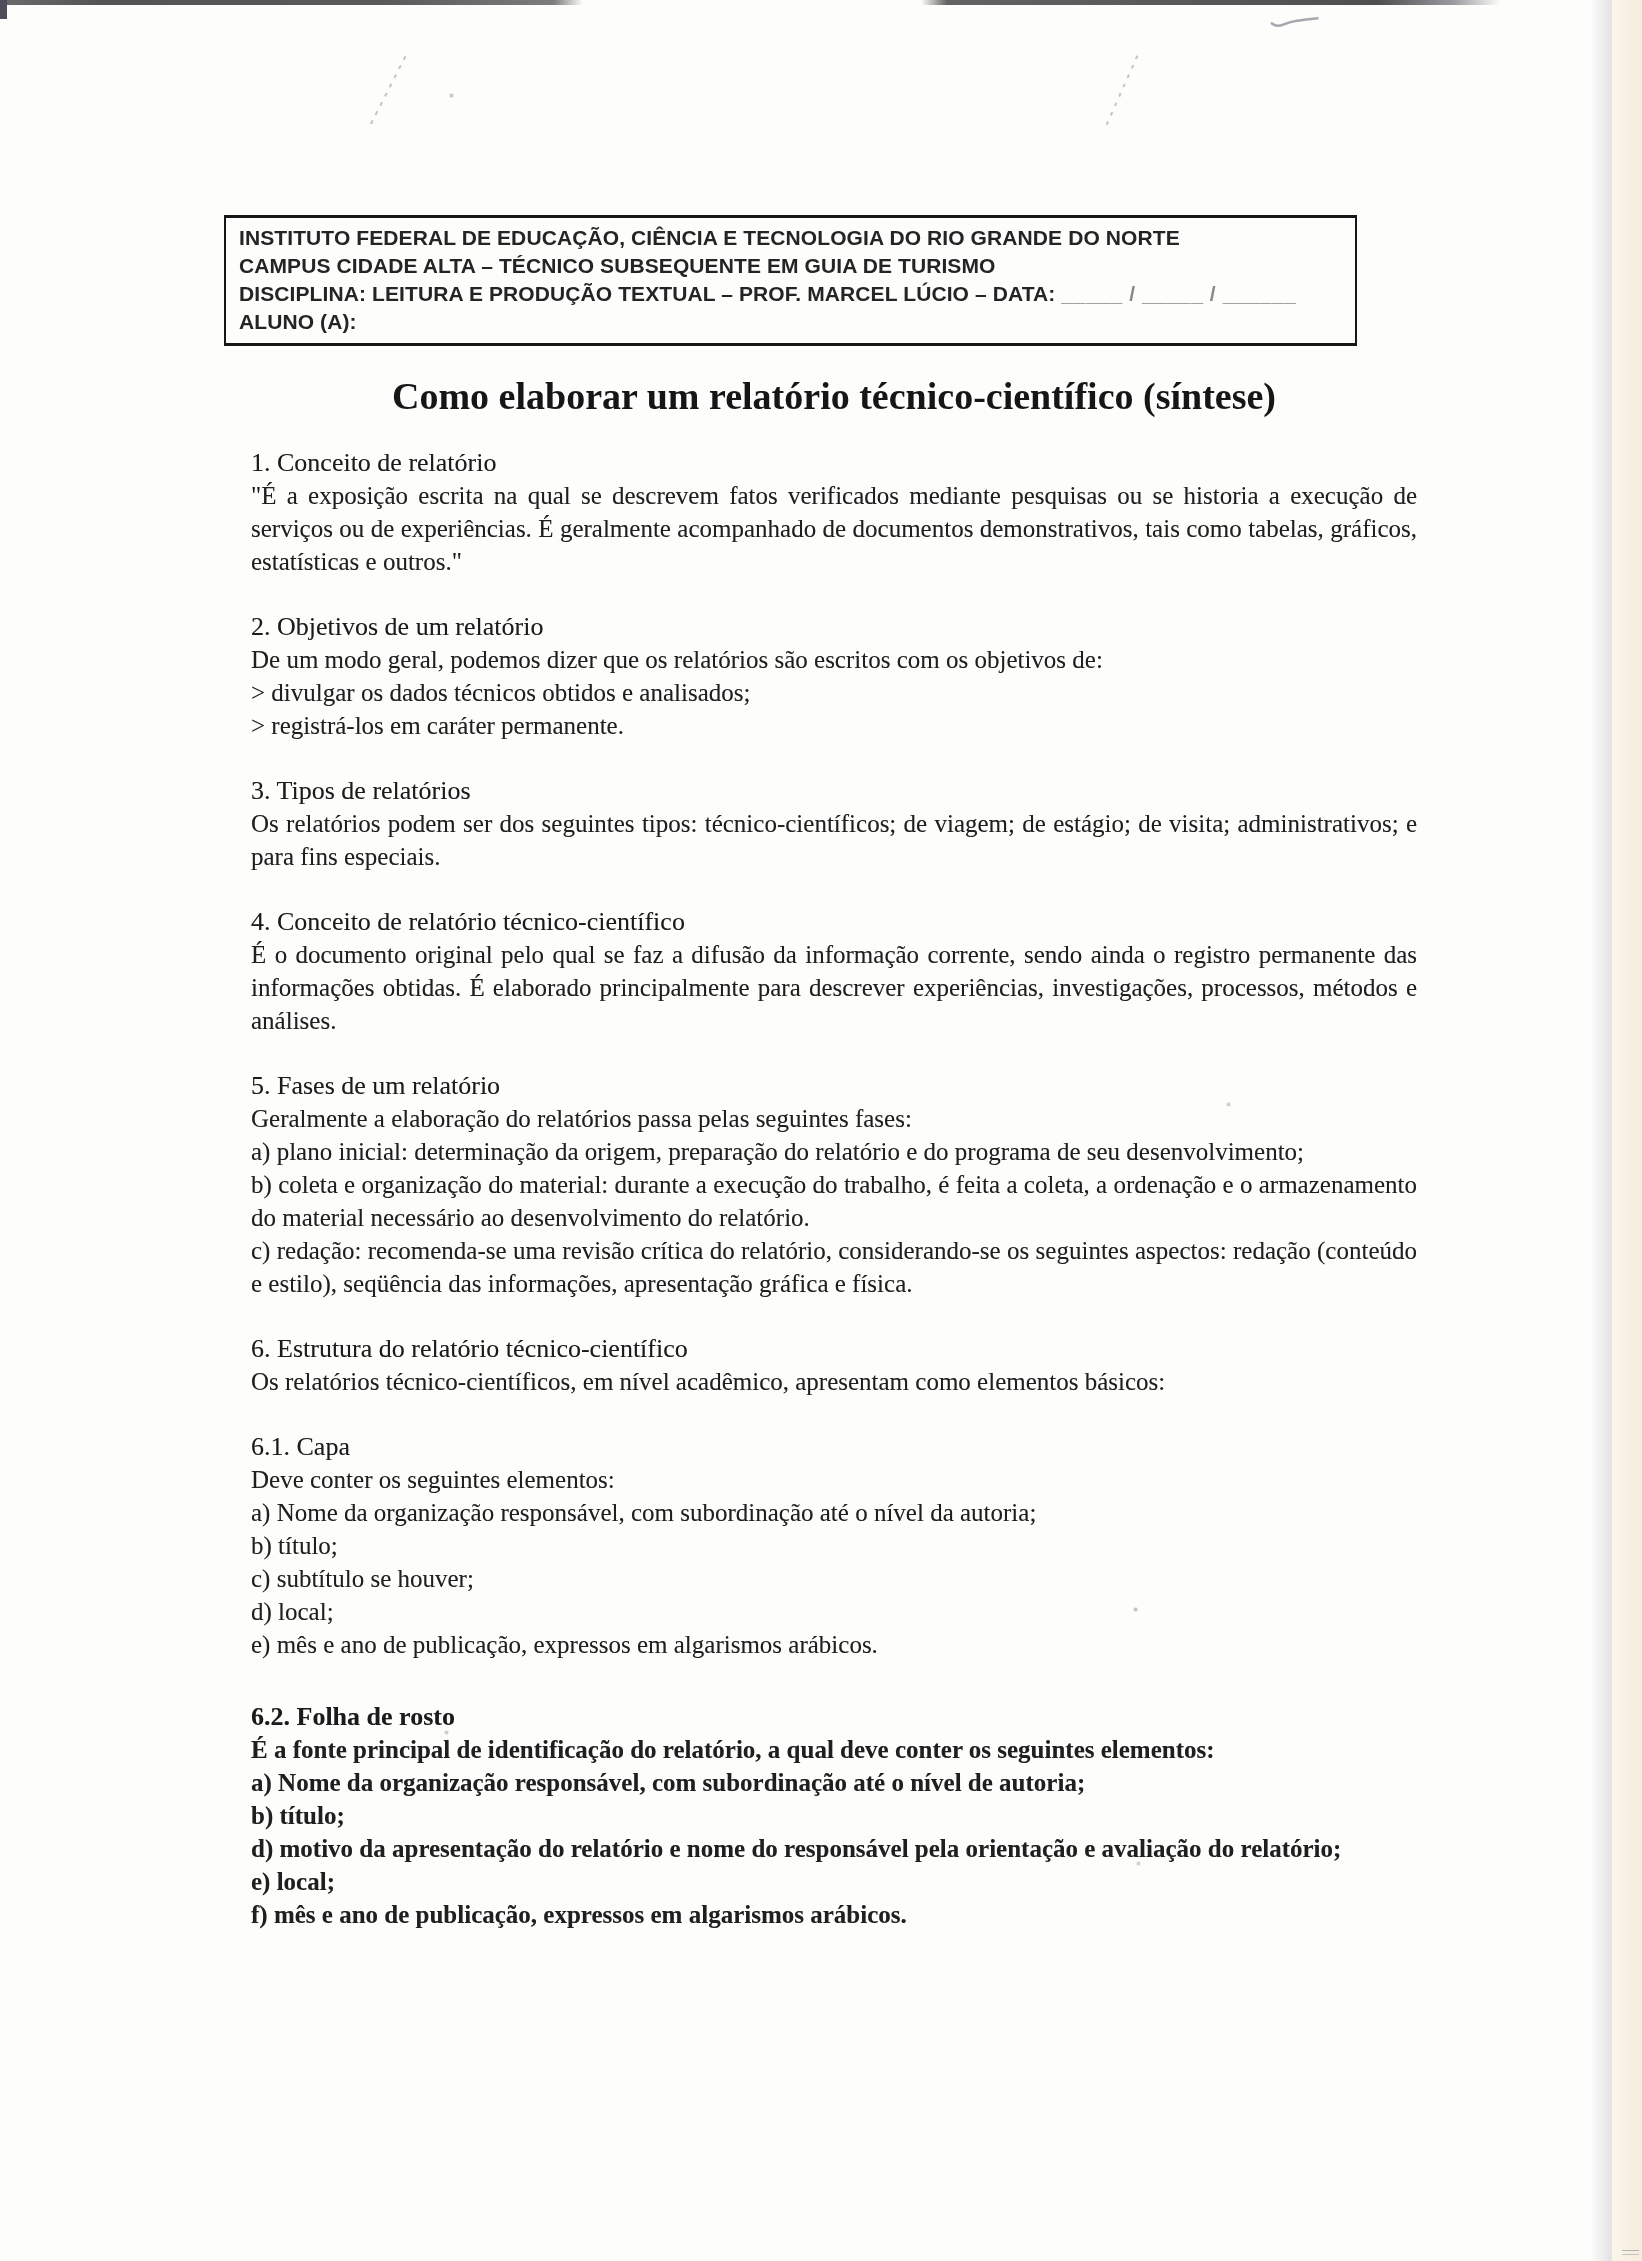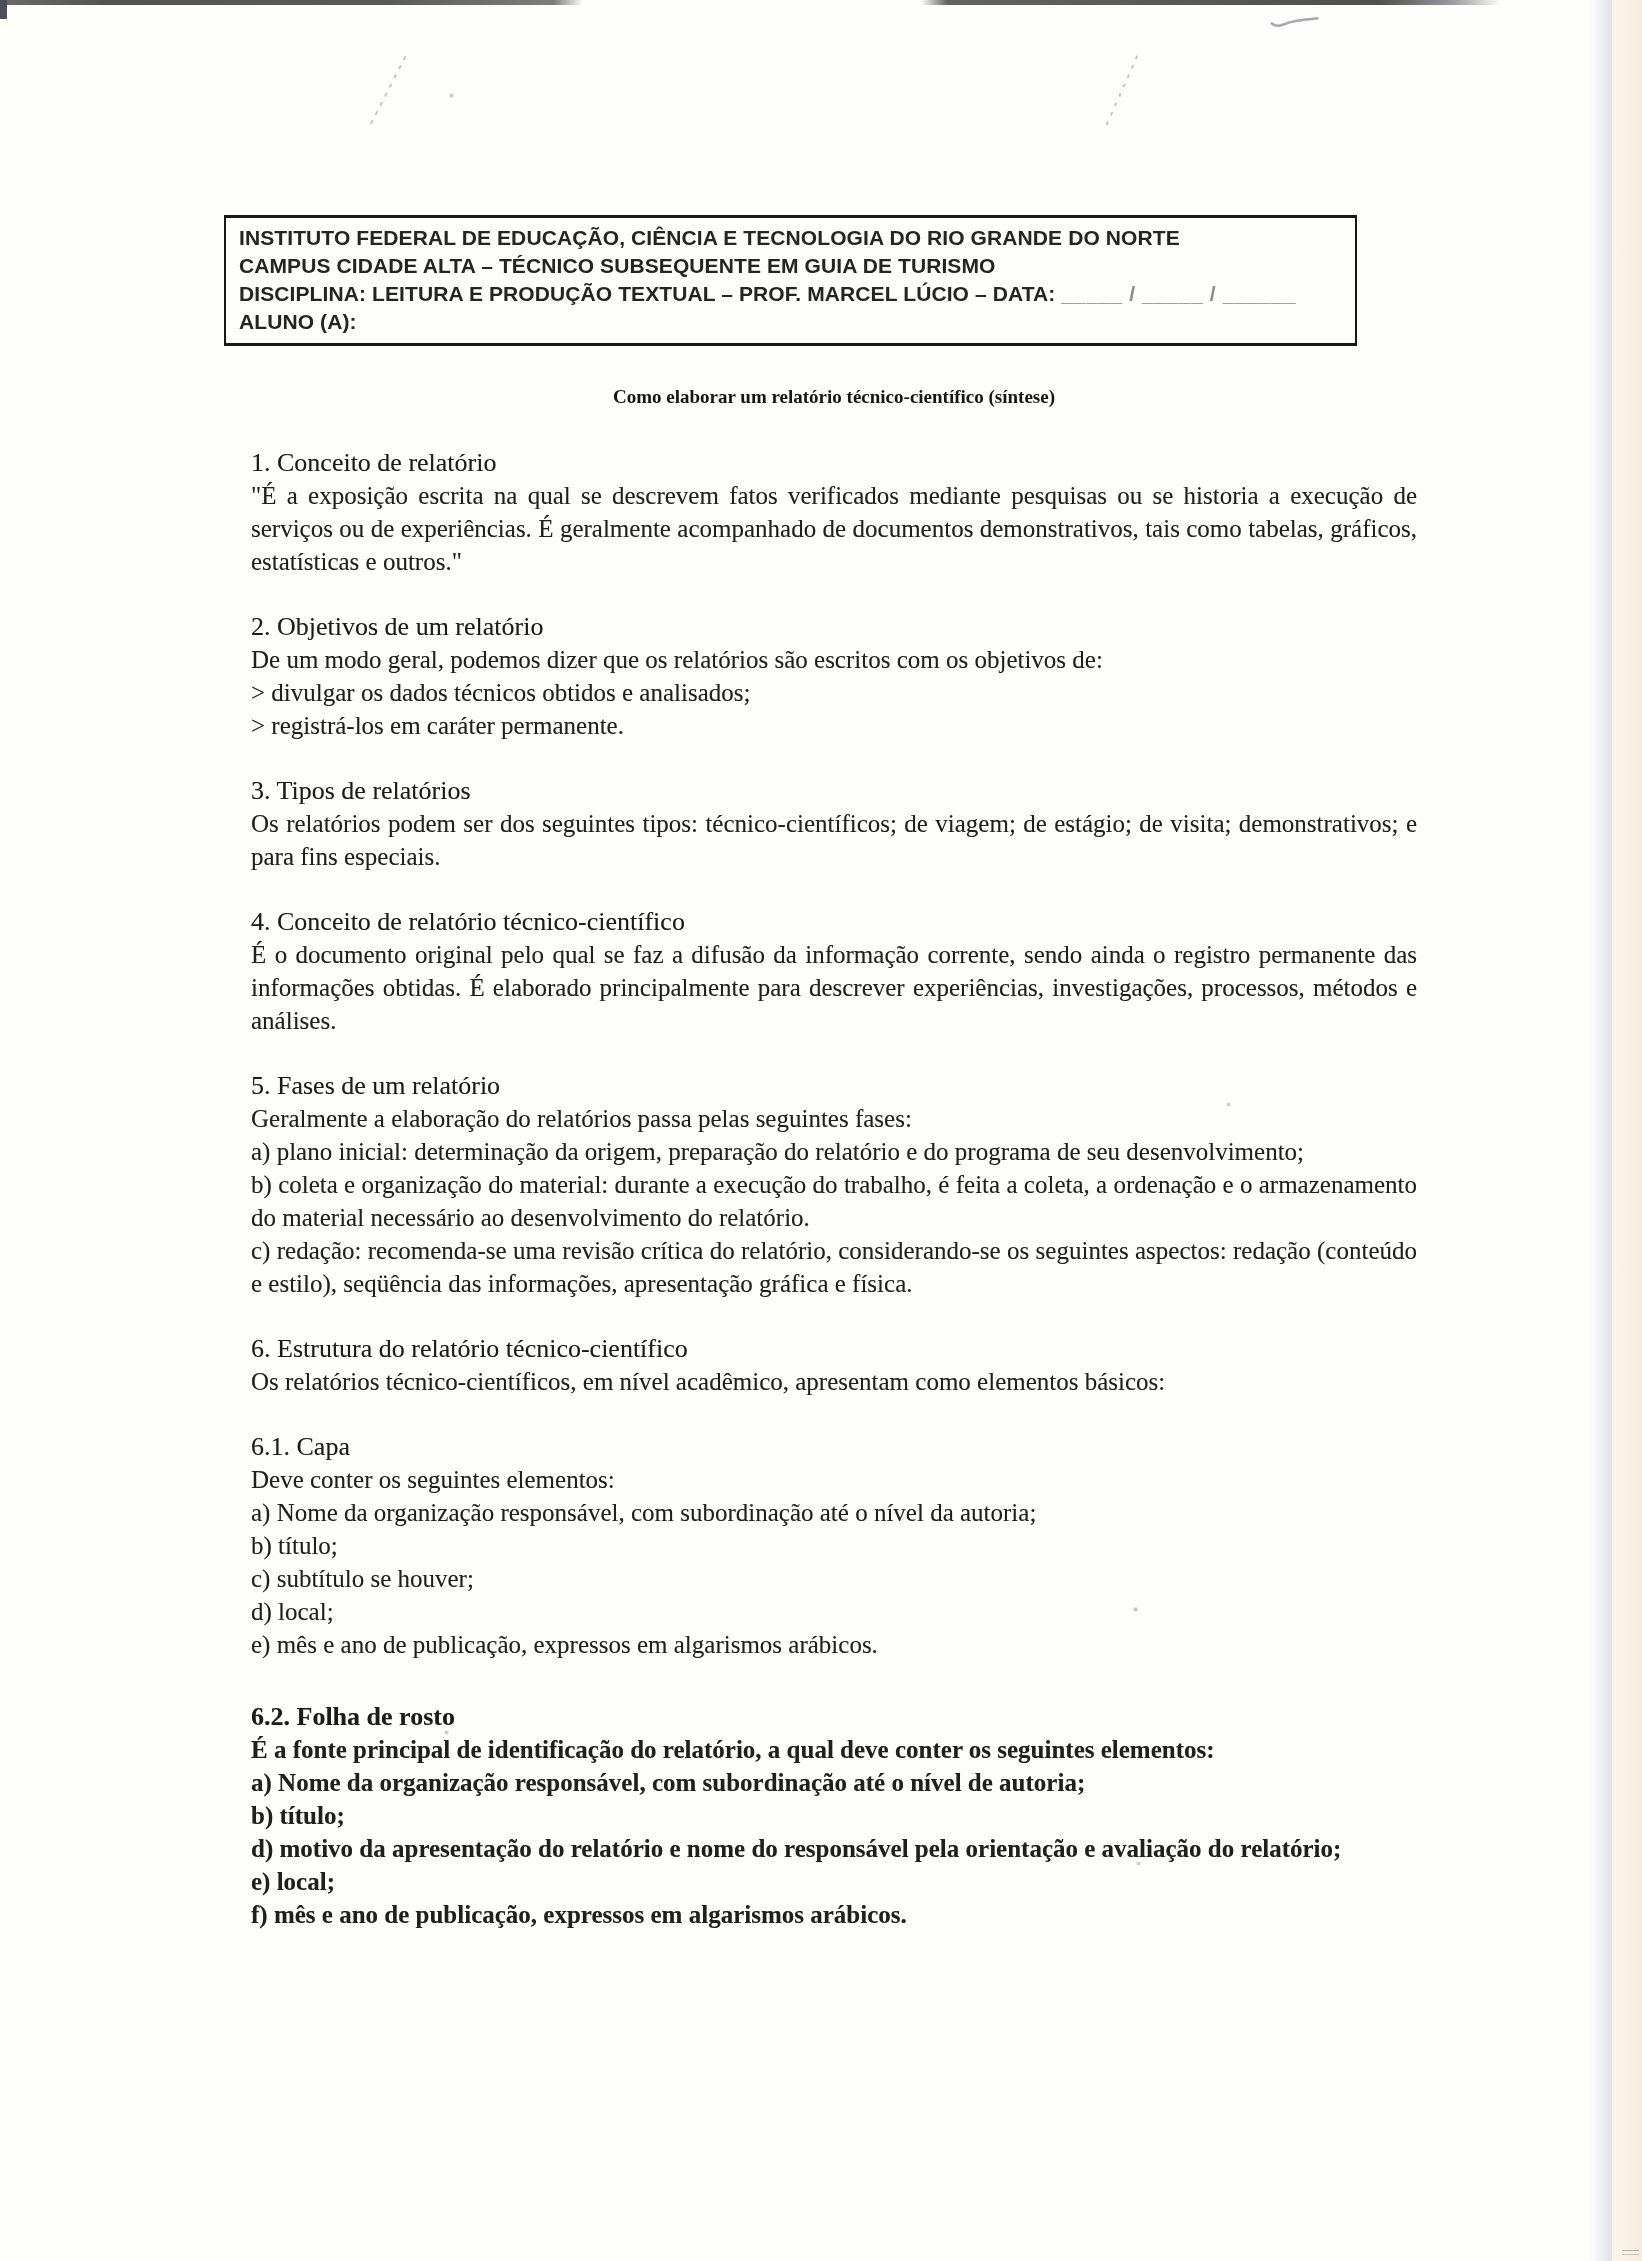--- a/index.html
+++ b/index.html
@@ -64,21 +64,21 @@
     filter: blur(0.2px);
   }
   .blanks { color: #8a8a8a; letter-spacing: 0.6px; }
   
   .content {
     position: absolute; left: 251px; top: 0; width: 1166px;
     filter: blur(0.2px);
   }
   .title {
     margin: 379px 0 0 0;
-    font-size: 19px; line-height: 35px; font-weight: bold;
+    font-size: 38px; line-height: 35px; font-weight: bold;
     text-align: center; color: #161616;
   }
   .sec { margin-top: 32px; }
   .sec-last { margin-top: 39px; font-weight: bold; }
   .sec-heading { font-size: 26px; line-height: 33px; }
   .content p {
     margin: 0; font-size: 25px; line-height: 33px;
     text-align: justify; color: #1f1f1f;
     text-shadow: 0 0 0.6px rgba(45,45,45,0.35);
   }
@@ -119,21 +119,21 @@
 
     <section class="sec">
       <div class="sec-heading">2. Objetivos de um relatório</div>
       <p>De um modo geral, podemos dizer que os relatórios são escritos com os objetivos de:</p>
       <p>&gt; divulgar os dados técnicos obtidos e analisados;</p>
       <p>&gt; registrá-los em caráter permanente.</p>
     </section>
 
     <section class="sec">
       <div class="sec-heading">3. Tipos de relatórios</div>
-      <p>Os relatórios podem ser dos seguintes tipos: técnico-científicos; de viagem; de estágio; de visita; demonstrativos; e para fins especiais.</p>
+      <p>Os relatórios podem ser dos seguintes tipos: técnico-científicos; de viagem; de estágio; de visita; administrativos; e para fins especiais.</p>
     </section>
 
     <section class="sec">
       <div class="sec-heading">4. Conceito de relatório técnico-científico</div>
       <p>É o documento original pelo qual se faz a difusão da informação corrente, sendo ainda o registro permanente das informações obtidas. É elaborado principalmente para descrever experiências, investigações, processos, métodos e análises.</p>
     </section>
 
     <section class="sec">
       <div class="sec-heading">5. Fases de um relatório</div>
       <p>Geralmente a elaboração do relatórios passa pelas seguintes fases:</p>

